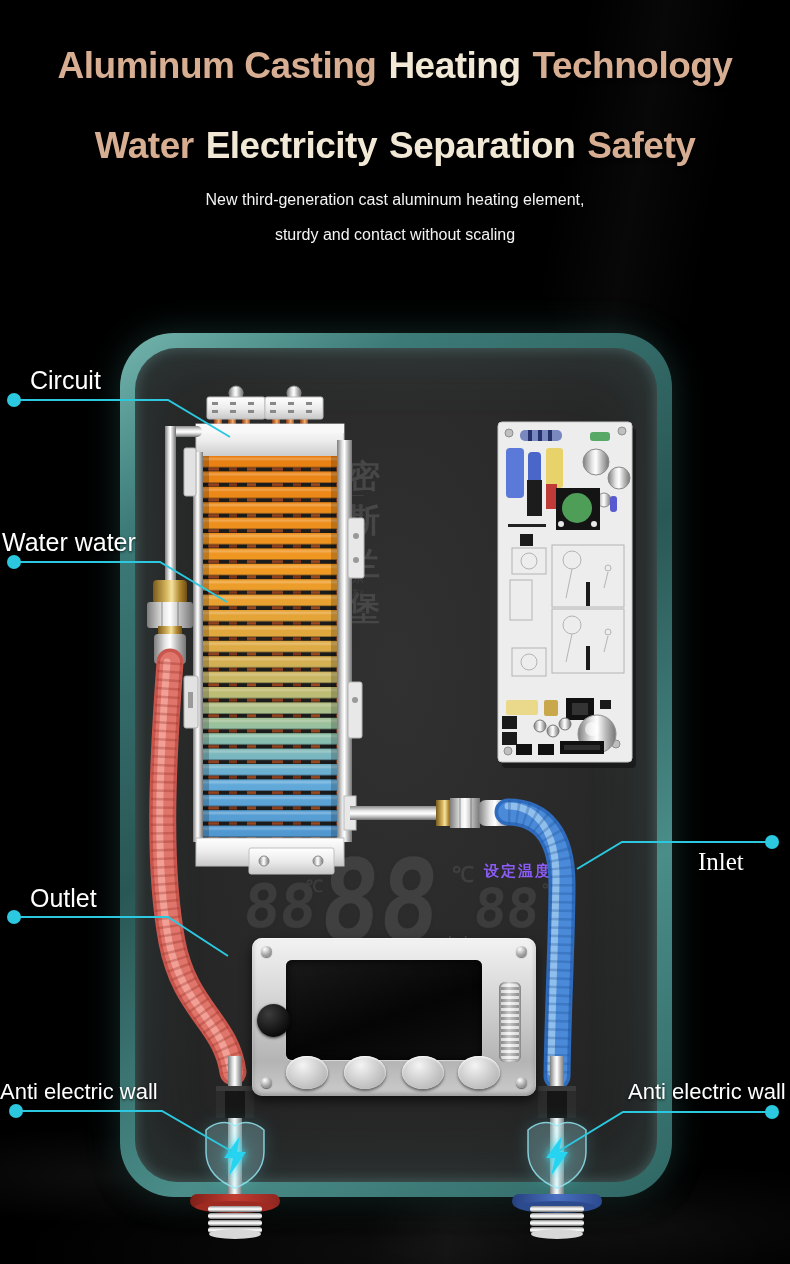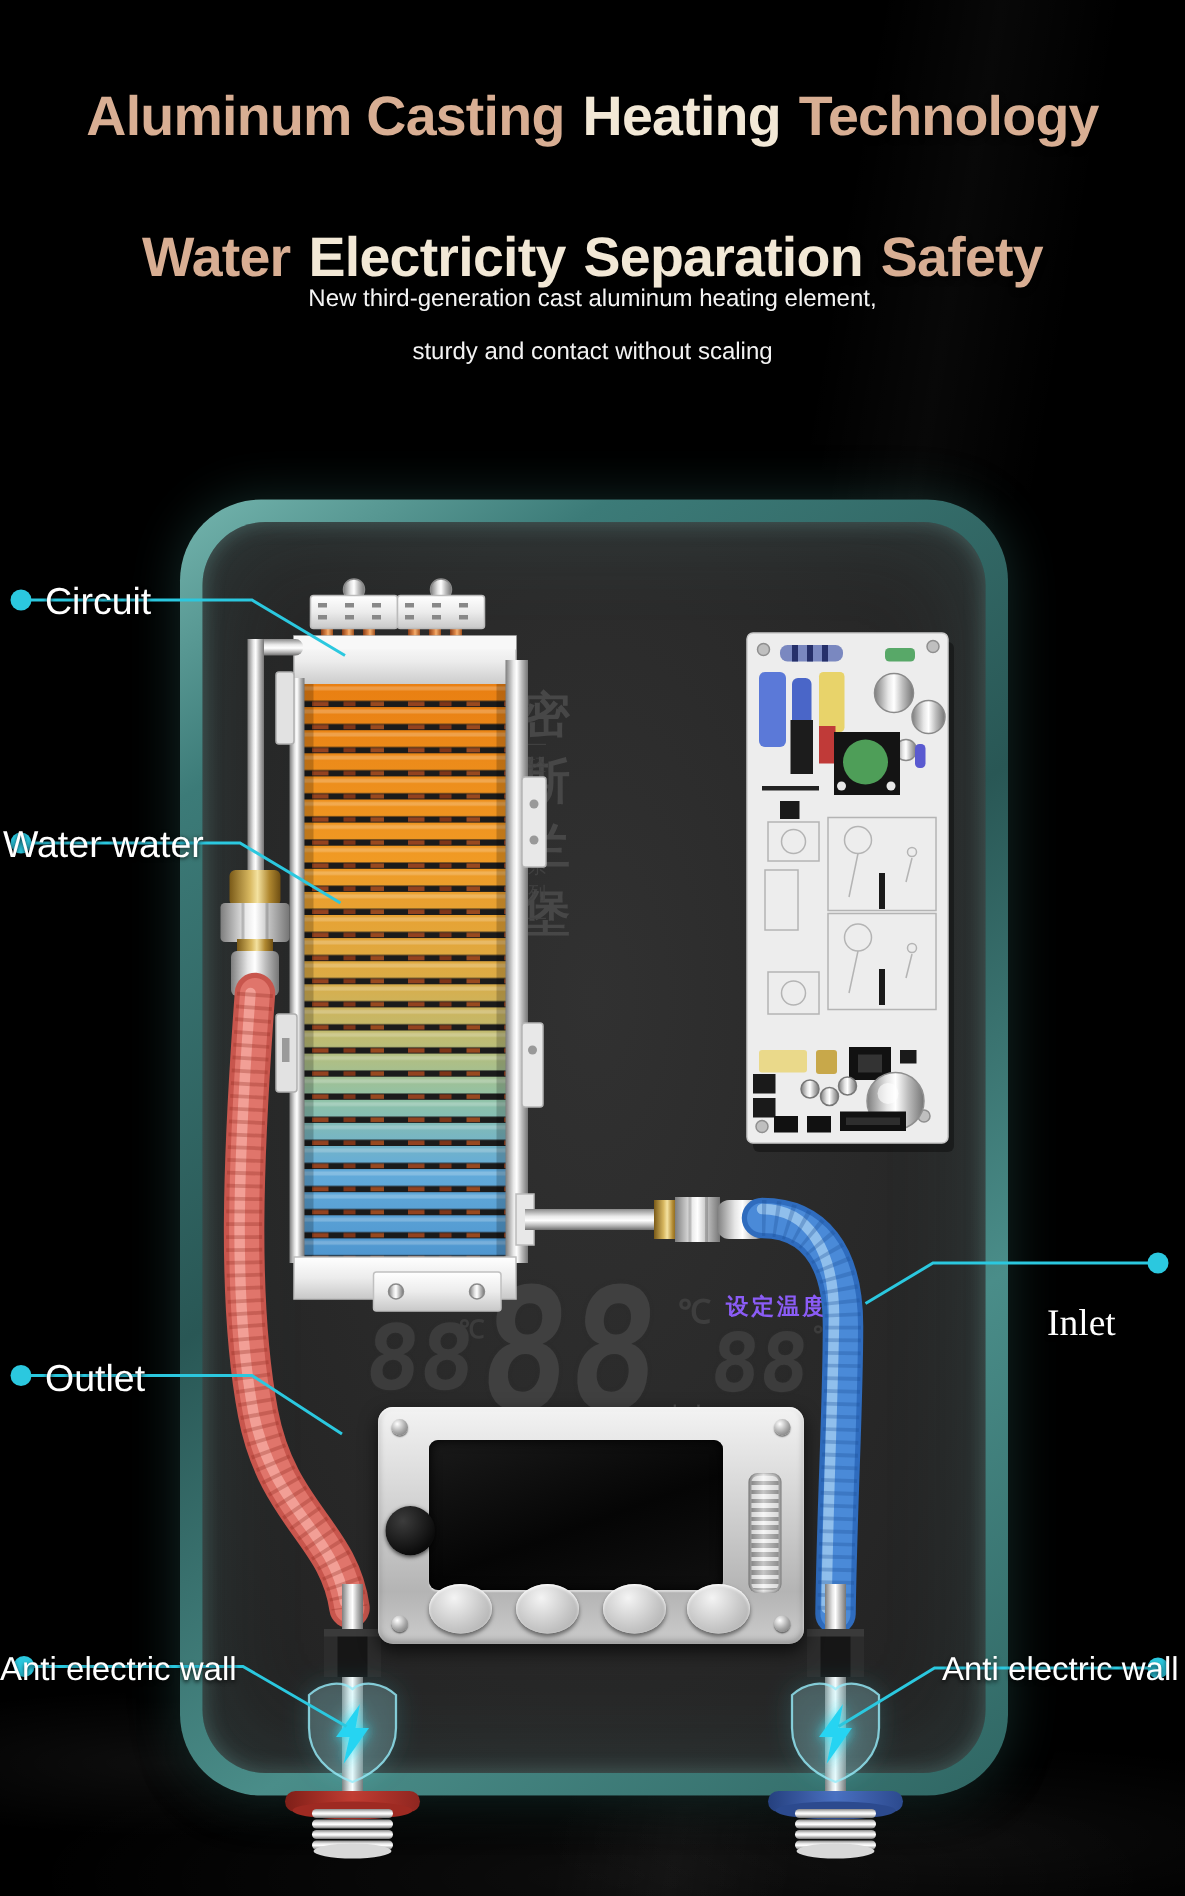--- a/index.html
+++ b/index.html
@@ -8,21 +8,21 @@
   
   .bg-tex{position:absolute;inset:0;z-index:0;background:
     radial-gradient(ellipse 320px 70px at 14% 93%, rgba(255,255,255,0.055), transparent 70%),
     radial-gradient(ellipse 420px 90px at 82% 97%, rgba(255,255,255,0.045), transparent 70%),
     radial-gradient(ellipse 500px 120px at 50% 99%, rgba(255,255,255,0.05), transparent 75%),
     linear-gradient(100deg, transparent 58%, rgba(255,255,255,0.03) 66%, transparent 74%),
     #000;}
   
   .title{position:absolute;left:0;width:790px;text-align:center;font-weight:bold;font-size:37px;
          letter-spacing:-0.5px;white-space:nowrap;z-index:7;text-shadow:0 2px 4px rgba(0,0,0,.7);}
-  .title-1{top:32px;} .title-2{top:120px;}
+  .title-1{top:20px;} .title-2{top:94px;}
   .t-word{display:inline-block;margin:0 6px;}
   .tan{color:#d8ae93;} .cream{color:#f2e8d6;}
   .desc{position:absolute;top:182px;left:0;width:790px;text-align:center;color:#f4f4f4;
         font-size:16px;line-height:35px;z-index:7;}
   
   .case{position:absolute;left:120px;top:333px;width:552px;height:864px;border-radius:54px;z-index:1;
         background:linear-gradient(145deg,#74b5ae 0%,#3c7b78 16%,#295755 45%,#4a8d89 72%,#2f6663 100%);
         box-shadow:0 0 34px rgba(70,150,145,0.28), 0 10px 25px rgba(0,0,0,0.6);}
   .case-inner{position:absolute;left:15px;top:15px;right:15px;bottom:15px;border-radius:42px;
         background:radial-gradient(ellipse at 50% 38%, #313131 0%, #262626 70%, #202020 100%);
@@ -70,21 +70,21 @@
      background:radial-gradient(circle at 40% 28%, #f4f4f4, #c6c6c6 58%, #a7a7a7 100%);
      box-shadow:0 2px 3px rgba(0,0,0,.5), inset 0 1px 2px #ffffff;}
   .pbtn.b1{left:34px;} .pbtn.b2{left:92px;} .pbtn.b3{left:150px;} .pbtn.b4{left:206px;}
   .btn-labels{position:absolute;left:252px;top:1097px;width:284px;height:20px;z-index:5;}
   .btn-labels span{position:absolute;width:42px;text-align:center;font-size:15px;
      color:rgba(135,135,135,0.38);letter-spacing:1px;}
   .bl1{left:34px;} .bl2{left:92px;} .bl3{left:150px;} .bl4{left:206px;}
   
   .callouts{position:absolute;left:0;top:0;z-index:6;pointer-events:none;}
   .lbl{position:absolute;color:#ffffff;font-size:25px;z-index:7;white-space:nowrap;
-       text-shadow:0 1px 3px rgba(0,0,0,.8);margin-top:21px;}
+       text-shadow:0 1px 3px rgba(0,0,0,.8);}
   .lbl-circuit{left:30px;top:366px;}
   .lbl-water{left:2px;top:528px;}
   .lbl-outlet{left:30px;top:884px;}
   .lbl-inlet{left:698px;top:848px;font-family:Liberation Serif, serif;}
   .lbl-anti-l{left:0px;top:1079px;font-size:22px;}
   .lbl-anti-r{left:628px;top:1079px;font-size:22px;}
 </style>
 </head>
 <body>
 

